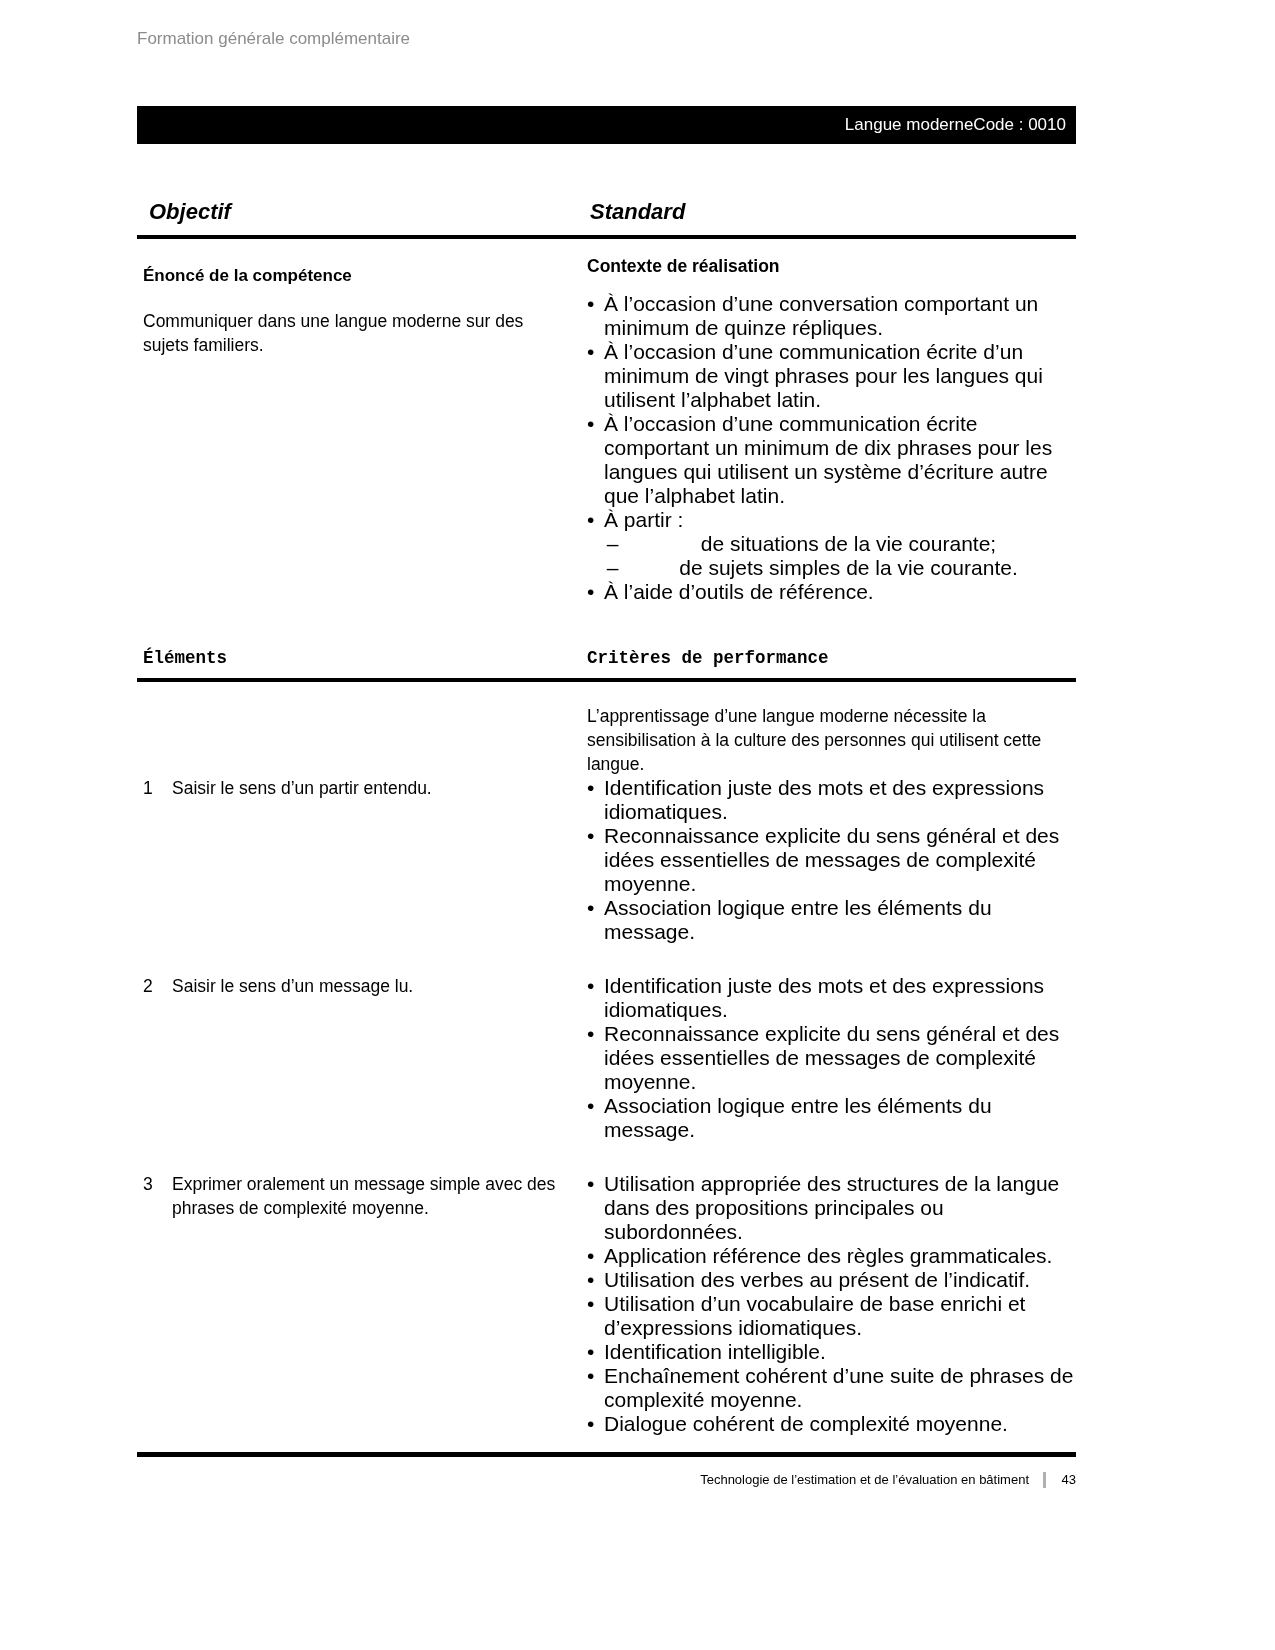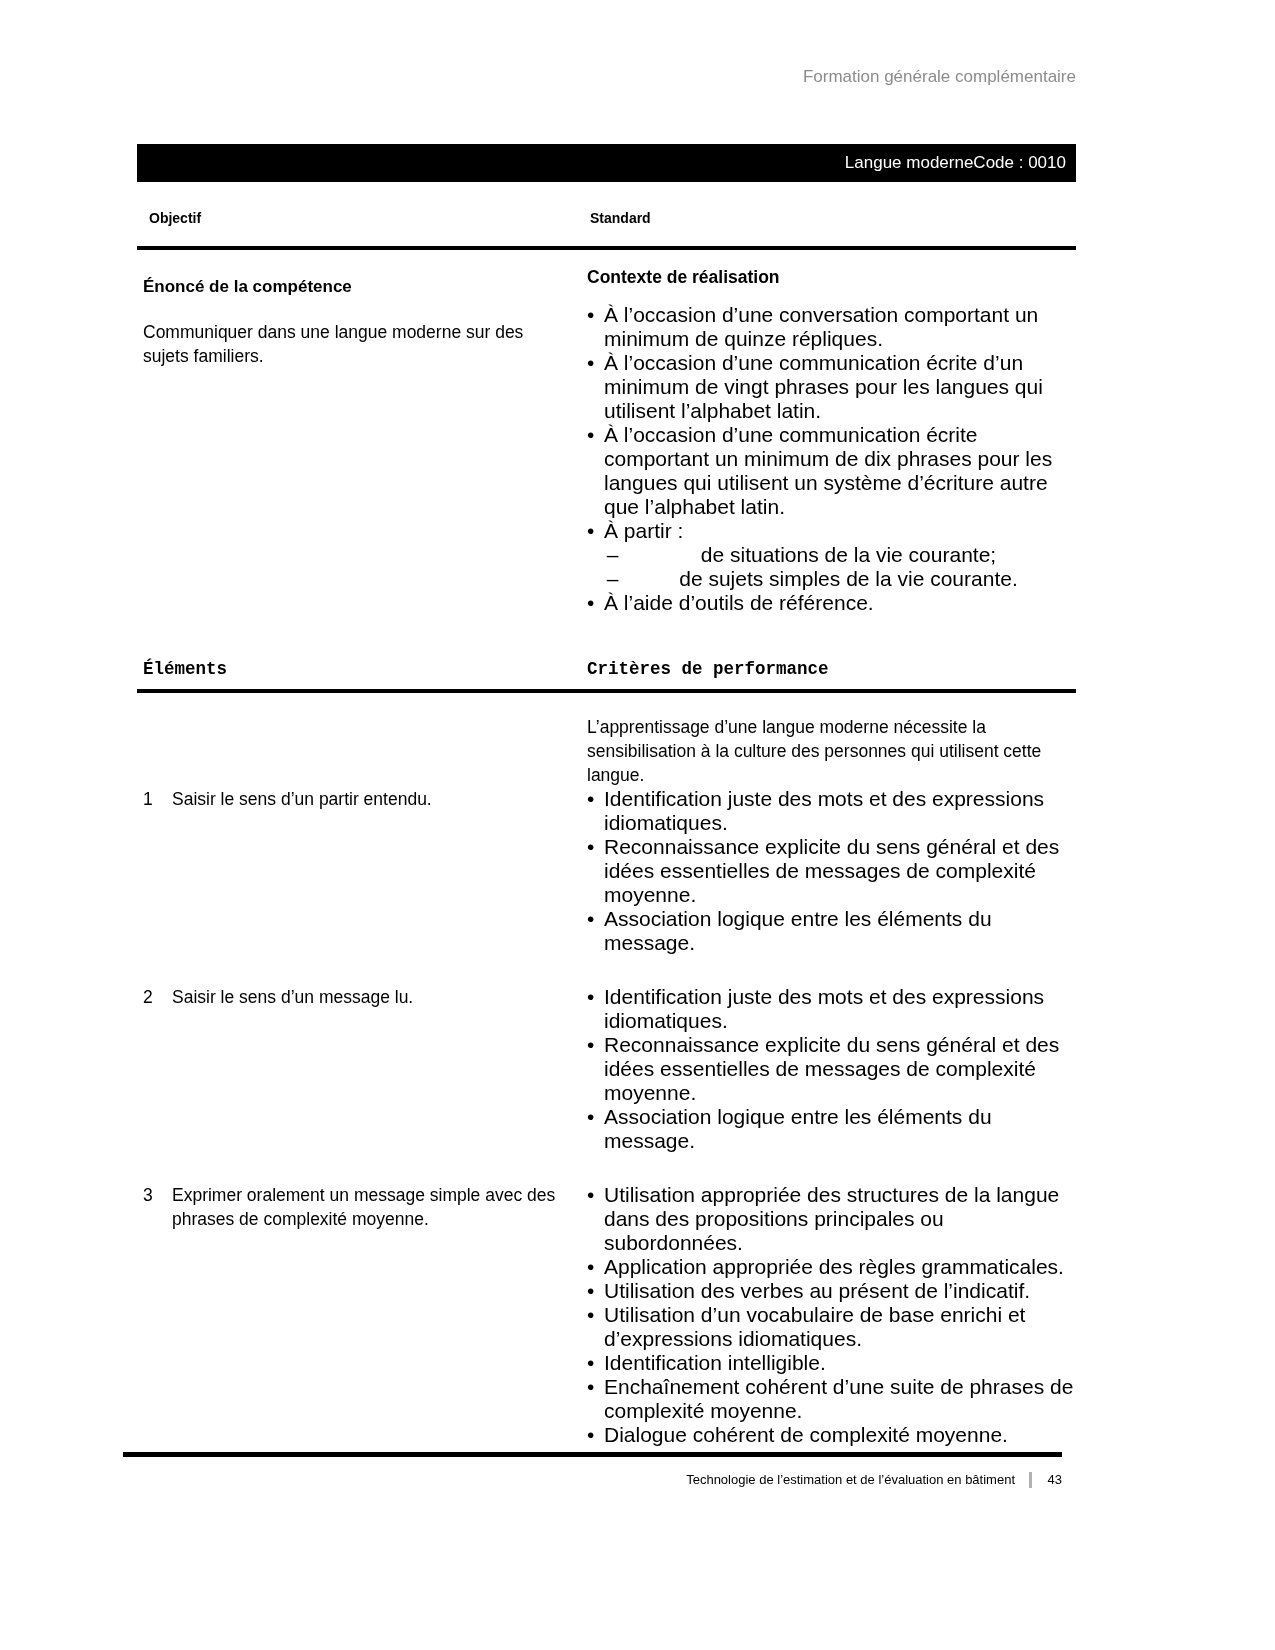--- a/index.html
+++ b/index.html
@@ -11,44 +11,45 @@
     color:#000;
     overflow:hidden;
     margin:0 auto;
   }
   .content{
     position:absolute;
     left:137px;top:0;
     width:939px;
   }
   .header-note{
-    margin-top:66px;
-    text-align:right;
+    margin-top:28px;
+    text-align:left;
     font-size:17px;
     color:#8c8c8c;
     line-height:22px;
   }
   .title-bar{
     margin-top:56px;
     height:38px;
     background:#000;
     color:#fff;
     display:flex;
     align-items:center;
     justify-content:flex-end;
     padding:0 10px;
     box-sizing:border-box;
     font-size:17px;
   }
   .cols-header{
     position:relative;
-    margin-top:28px;
+    margin-top:55px;
     height:30px;
-    font-size:14px;
+    font-size:22px;
     font-weight:bold;
+    font-style:italic;
   }
   .cols-header .obj{position:absolute;left:12px;top:0;}
   .cols-header .std{position:absolute;left:453px;top:0;}
   .rule{
     height:4px;
     background:#000;
     margin-top:6px;
   }
   .two-col{
     display:flex;
@@ -105,21 +106,21 @@
     display:flex;
     font-size:17.5px;
     line-height:24px;
   }
   .element-line .num{flex:0 0 29px;}
   .element-line .etext{flex:1 1 auto;}
   .pad-intro{padding-top:72px;}
   .row .list{margin-top:0;}
   .footer-area{
     position:absolute;
-    left:123px;
+    left:137px;
     top:1452px;
     width:939px;
   }
   .footer-rule{height:5px;background:#000;}
   .footer-line{
     margin-top:14px;
     display:flex;
     justify-content:flex-end;
     align-items:center;
     font-size:13px;
@@ -273,21 +274,21 @@
         <div class="right-cell">
           <div class="list">
 
               <div class="li bullet">
                 <span class="marker"></span>
                 <span class="t">Utilisation appropriée des structures de la langue dans des propositions principales ou subordonnées.</span>
               </div>
 
               <div class="li bullet">
                 <span class="marker"></span>
-                <span class="t">Application appropriée des règles grammaticales.</span>
+                <span class="t">Application référence des règles grammaticales.</span>
               </div>
 
               <div class="li bullet">
                 <span class="marker"></span>
                 <span class="t">Utilisation des verbes au présent de l’indicatif.</span>
               </div>
 
               <div class="li bullet">
                 <span class="marker"></span>
                 <span class="t">Utilisation d’un vocabulaire de base enrichi et d’expressions idiomatiques.</span>

